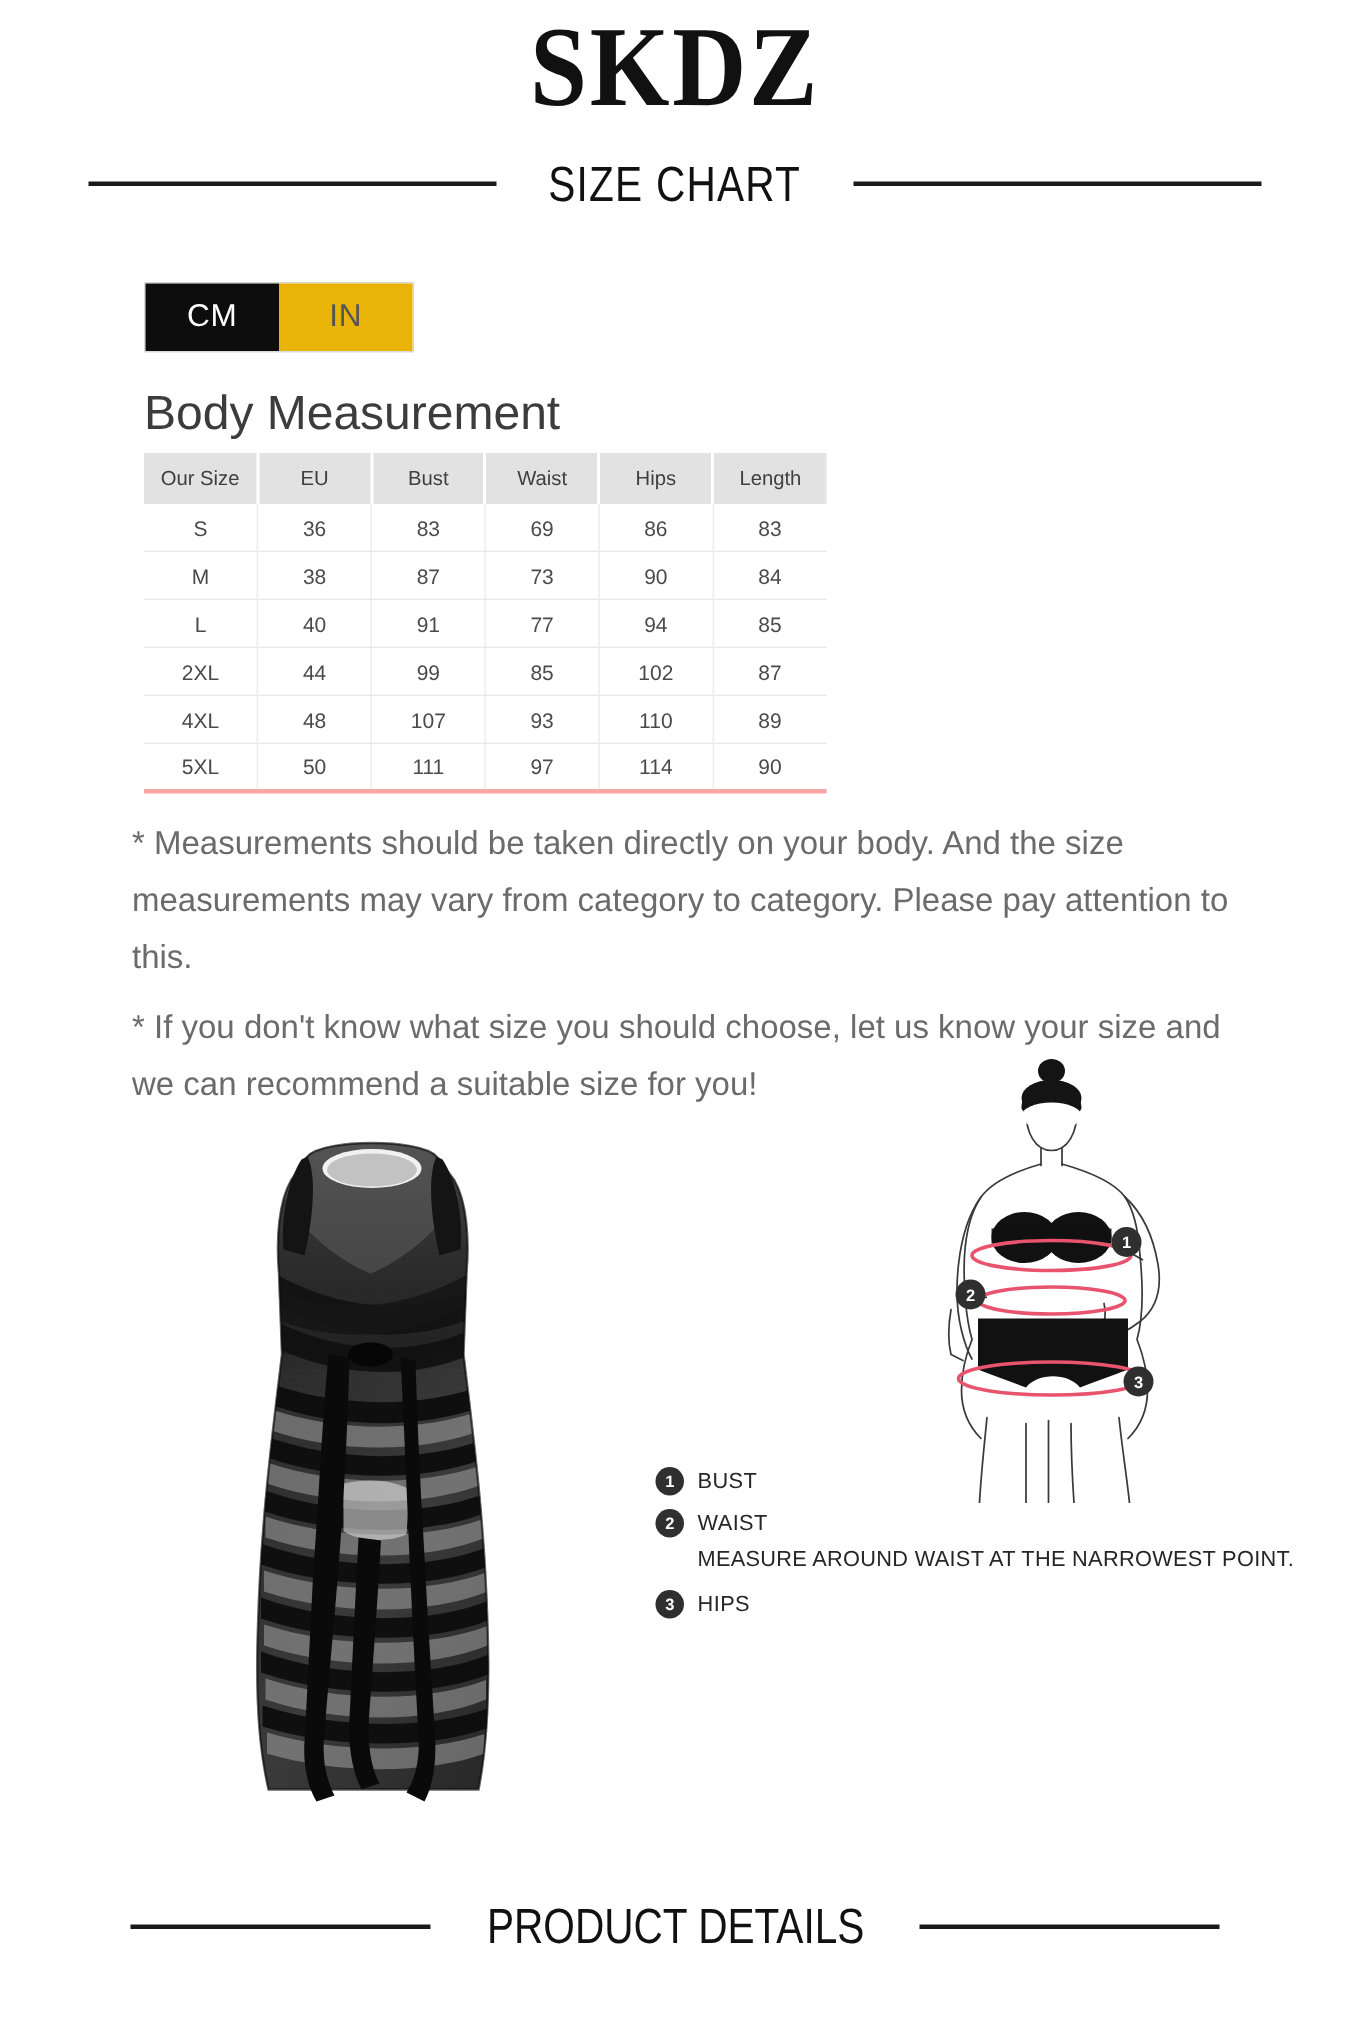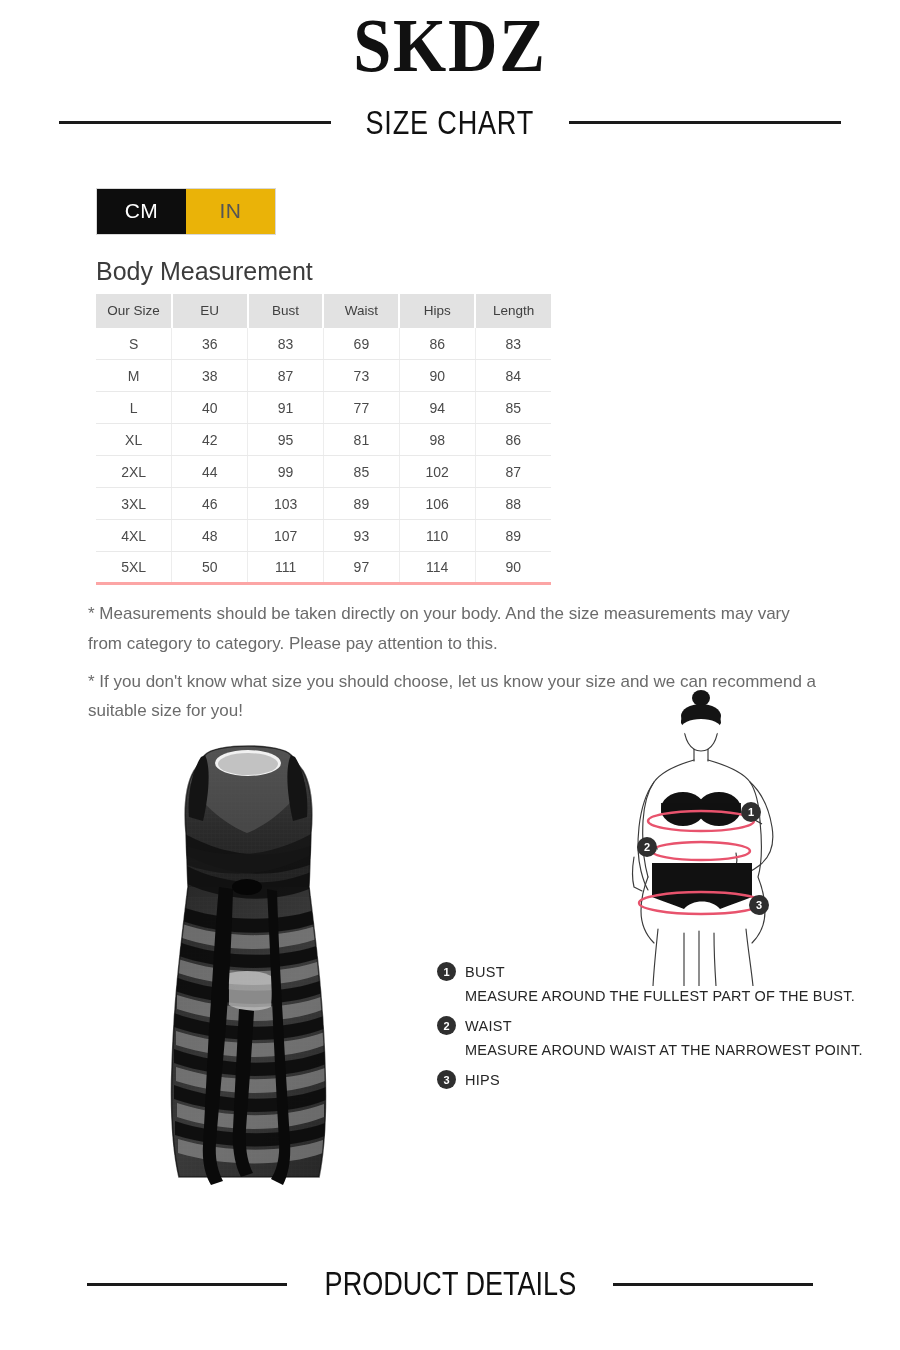--- a/index.html
+++ b/index.html
@@ -73,21 +73,21 @@
     color: #555555;
   }
   .unit-tab.active {
     background: #0d0d0d;
     color: #ffffff;
   }
 
   
   .bm-heading {
     margin: 22px 0 8px 96px;
-    font-size: 25px;
+    font-size: 32px;
     font-weight: 400;
     color: #3c3c3c;
   }
 
   
   .size-table {
     margin-left: 96px;
     border-collapse: collapse;
     width: 455px;
     table-layout: fixed;
@@ -113,21 +113,21 @@
   }
   .size-table td:last-child { border-right: none; }
   .size-table tbody tr:last-child td { border-bottom: 3px solid #fca5a5; }
 
   
   .notes {
     margin: 14px 0 0 88px;
     width: 740px;
   }
   .note-line {
-    font-size: 17px;
+    font-size: 22px;
     line-height: 1.72;
     color: #6b6b6b;
     font-weight: 400;
   }
   .note-line + .note-line { margin-top: 9px; }
 
   
   .lower {
     position: relative;
     width: 900px;
@@ -266,42 +266,26 @@
     </tr>
     <tr>
       <td>L</td>
       <td>40</td>
       <td>91</td>
       <td>77</td>
       <td>94</td>
       <td>85</td>
     </tr>
     <tr>
-      <td>XL</td>
-      <td>42</td>
-      <td>95</td>
-      <td>81</td>
-      <td>98</td>
-      <td>86</td>
-    </tr>
-    <tr>
       <td>2XL</td>
       <td>44</td>
       <td>99</td>
       <td>85</td>
       <td>102</td>
       <td>87</td>
-    </tr>
-    <tr>
-      <td>3XL</td>
-      <td>46</td>
-      <td>103</td>
-      <td>89</td>
-      <td>106</td>
-      <td>88</td>
     </tr>
     <tr>
       <td>4XL</td>
       <td>48</td>
       <td>107</td>
       <td>93</td>
       <td>110</td>
       <td>89</td>
     </tr>
     <tr>
@@ -480,21 +464,20 @@
     </g>
   </svg>
 
   <div class="measure-list">
 
     <div class="measure-item">
       <div class="measure-head">
         <span class="badge">1</span>
         <span class="measure-title">BUST</span>
       </div>
-      <div class="measure-desc">MEASURE AROUND THE FULLEST PART OF THE BUST.</div>
     </div>
 
     <div class="measure-item">
       <div class="measure-head">
         <span class="badge">2</span>
         <span class="measure-title">WAIST</span>
       </div>
       <div class="measure-desc">MEASURE AROUND WAIST AT THE NARROWEST POINT.</div>
     </div>
 

